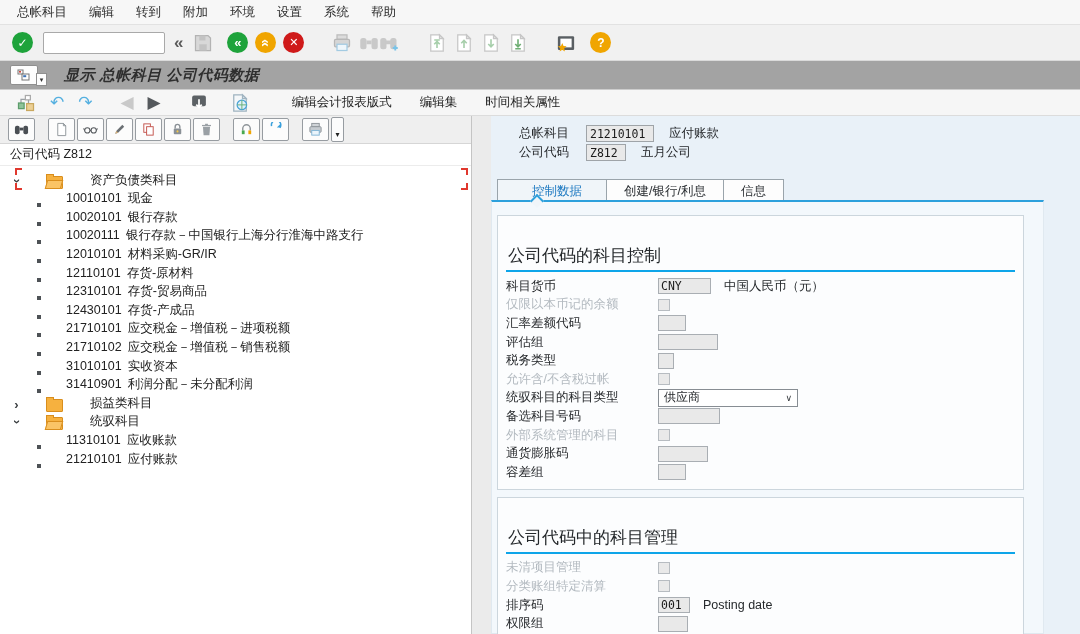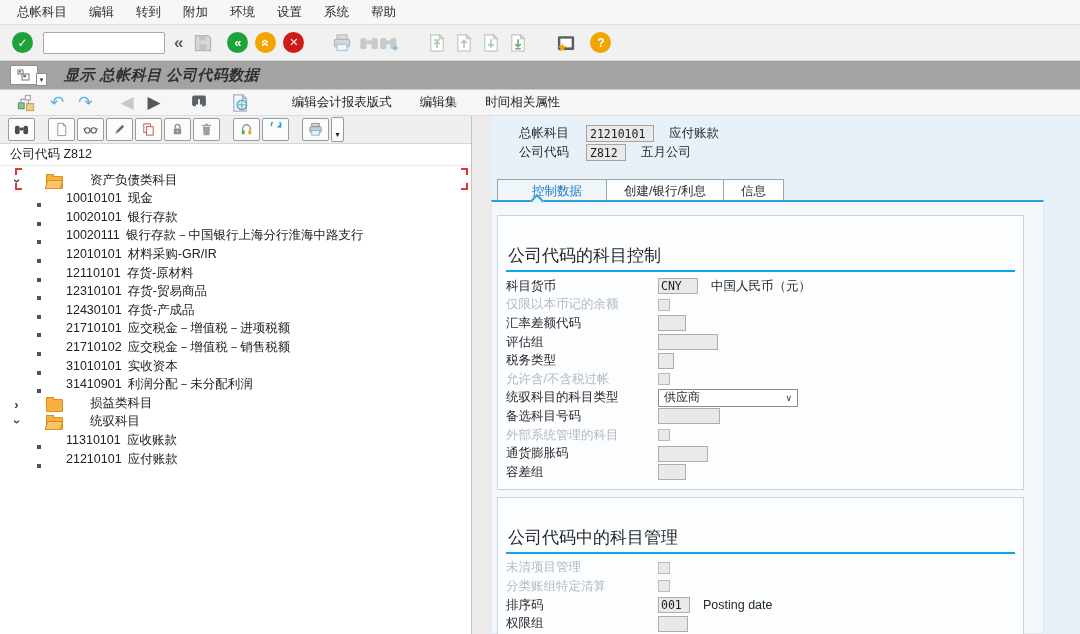--- a/index.html
+++ b/index.html
@@ -400,21 +400,21 @@
           <span>信息</span>
         </div>
       </div>
     <div id="tabcontent">
       <div id="notch"></div>
       <div id="groups">
           <div class="groupbox">
             <div class="gb-title">公司代码的科目控制</div>
             <div class="frow">
               <span class="flabel">科目货币</span>
-              <span class="finput" style="width: 40px;">CNY</span>
+              <span class="finput" style="width: 53px;">CNY</span>
               <span class="fsuffix">中国人民币（元）</span>
             </div>
             <div class="frow">
               <span class="flabel dis">仅限以本币记的余额</span>
               <span class="fcheck"></span>
             </div>
             <div class="frow">
               <span class="flabel">汇率差额代码</span>
               <span class="finput" style="width: 28px;"></span>
             </div>

